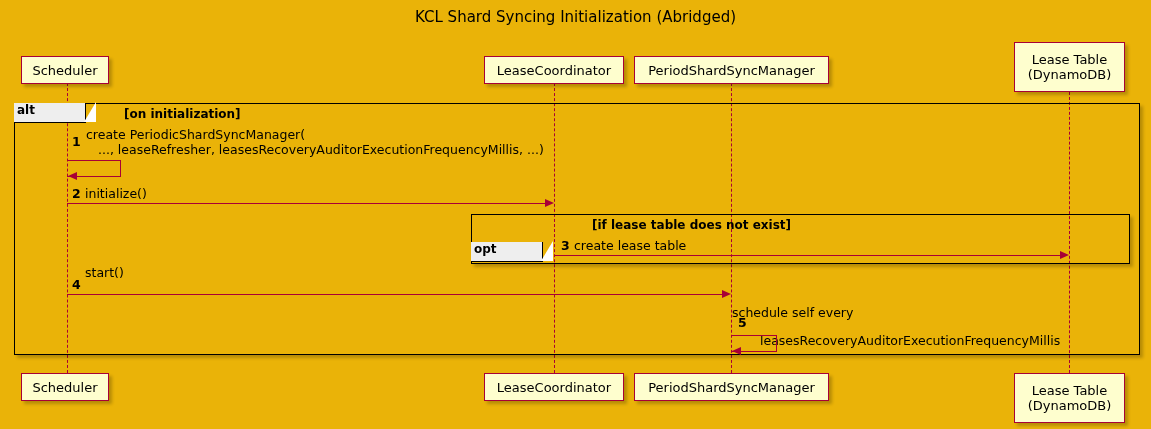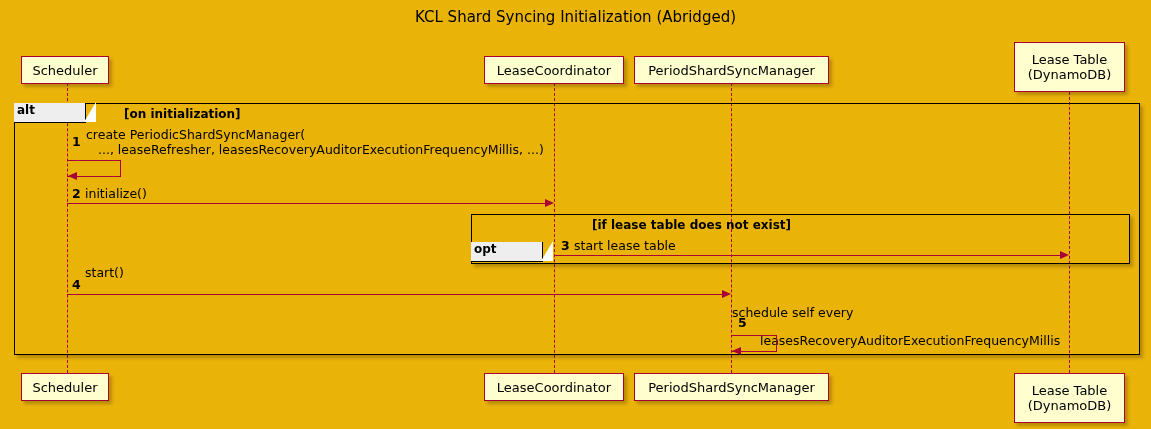--- a/index.html
+++ b/index.html
@@ -186,21 +186,21 @@
   <div class="msg-label" style="left:98px; top:143px;">..., leaseRefresher, leasesRecoveryAuditorExecutionFrequencyMillis, ...)</div>
   <div class="self-loop" style="left:67px; top:160px; width:54px; height:17px;"></div>
   <div class="arrow-left" style="left:68px; top:172px;"></div>
 
   <div class="msg-num" style="left:72px; top:186px;">2</div>
   <div class="msg-label" style="left:85px; top:187px;">initialize()</div>
   <div class="msg-line" style="left:67px; top:203px; width:479px;"></div>
   <div class="arrow-right" style="left:545px; top:198.5px;"></div>
 
   <div class="msg-num" style="left:561px; top:238px;">3</div>
-  <div class="msg-label" style="left:574px; top:239px;">start lease table</div>
+  <div class="msg-label" style="left:574px; top:239px;">create lease table</div>
   <div class="msg-line" style="left:554px; top:255px; width:506px;"></div>
   <div class="arrow-right" style="left:1060px; top:250.5px;"></div>
 
   <div class="msg-num" style="left:72px; top:277px;">4</div>
   <div class="msg-label" style="left:85px; top:266px;">start()</div>
   <div class="msg-line" style="left:67px; top:294px; width:656px;"></div>
   <div class="arrow-right" style="left:722px; top:289.5px;"></div>
 
   <div class="msg-num" style="left:738px; top:315px;">5</div>
   <div class="msg-label" style="left:732px; top:306px;">schedule self every</div>

